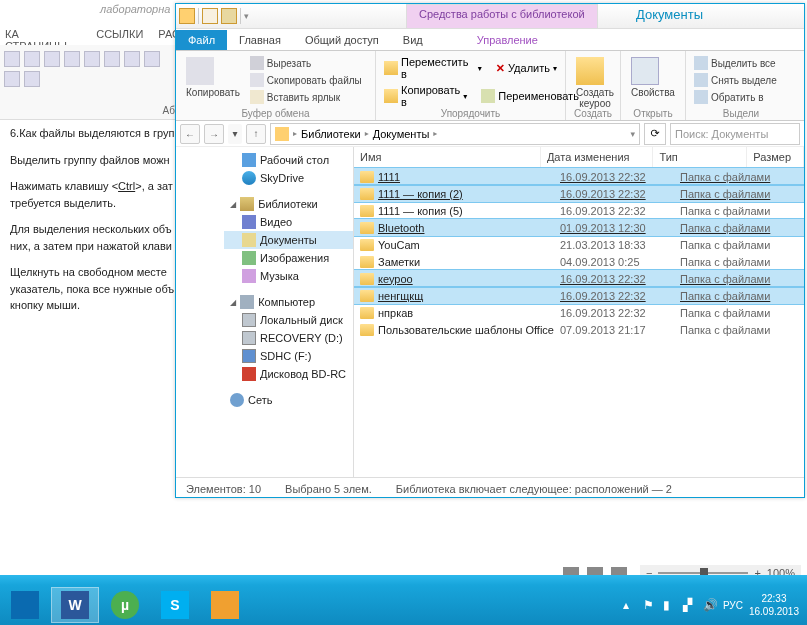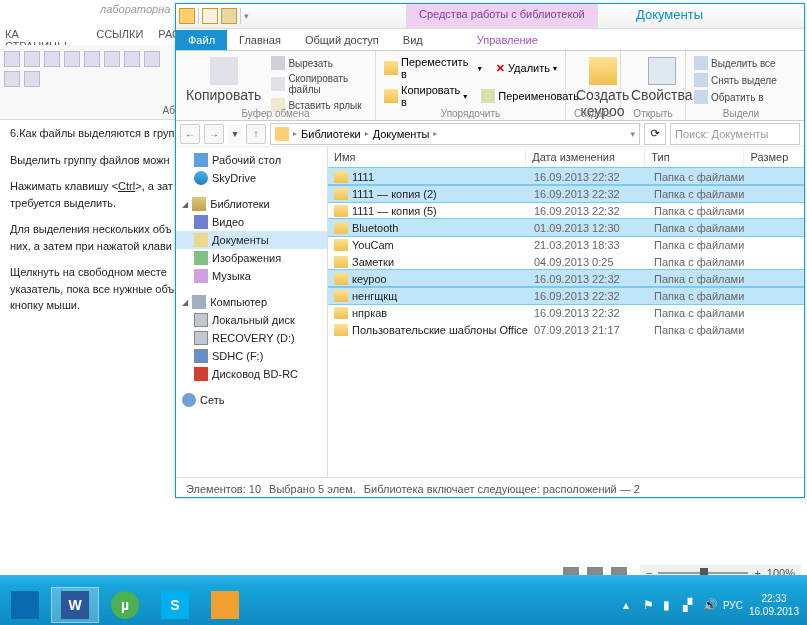--- a/index.html
+++ b/index.html
@@ -27,59 +27,59 @@
 .tab-lib { position: absolute; left: 230px; top: 0; height: 24px; padding: 3px 12px; background: #f0d0f0; color: #8040a0; font-size: 11px; border: 1px solid #ddd; border-bottom: none; }
 .tab-doc { position: absolute; left: 460px; top: 3px; color: #0a8fc0; font-size: 13px; }
 .ribbon-tabs { height: 22px; background: #fff; display: flex; align-items: flex-end; border-bottom: 1px solid #ccc; }
 .rtab { padding: 4px 12px; font-size: 11px; color: #444; cursor: pointer; }
 .rtab.active { background: #1a91d0; color: #fff; }
 .rtab.lib { color: #a050c0; margin-left: 30px; }
 .ribbon { height: 70px; background: #fafafa; border-bottom: 1px solid #ccc; display: flex; }
 .rgroup { border-right: 1px solid #ddd; padding: 4px 6px; position: relative; display: flex; flex-direction: column; }
 .rgroup-label { position: absolute; bottom: 1px; left: 0; right: 0; text-align: center; font-size: 10px; color: #888; }
 .rg-body { flex: 1; display: flex; align-items: flex-start; gap: 4px; }
-.big-btn { display: flex; flex-direction: column; align-items: center; gap: 2px; padding: 2px 4px; font-size: 14px; color: #444; }
+.big-btn { display: flex; flex-direction: column; gap: 2px; padding: 2px 4px; font-size: 10px; color: #444; }
 .big-icon { width: 28px; height: 28px; }
 .small-list { display: flex; flex-direction: column; gap: 1px; font-size: 10px; color: #444; }
 .small-item { display: flex; align-items: center; gap: 3px; padding: 1px 2px; }
 .si-icon { width: 14px; height: 14px; flex-shrink: 0; }
 
 .addr-bar { height: 26px; display: flex; align-items: center; gap: 4px; padding: 2px 4px; background: #fff; border-bottom: 1px solid #eee; }
 .nav-btn { width: 20px; height: 20px; border: 1px solid #ccc; border-radius: 2px; display: flex; align-items: center; justify-content: center; background: #f8f8f8; font-size: 10px; color: #555; }
 .addr-path { flex: 1; height: 22px; border: 1px solid #ccc; display: flex; align-items: center; padding: 0 4px; font-size: 11px; gap: 4px; }
 .addr-path .sep { color: #888; font-size: 8px; }
 .addr-path .pi { width: 14px; height: 14px; background: #ffd070; }
 .refresh { width: 22px; height: 22px; border: 1px solid #ccc; display: flex; align-items: center; justify-content: center; font-size: 11px; }
 .search-box { width: 130px; height: 22px; border: 1px solid #ccc; padding: 0 4px; font-size: 11px; color: #999; display: flex; align-items: center; }
 
 .explorer-body { display: flex; height: 330px; }
-.nav-pane { width: 152px; border-right: 1px solid #ddd; overflow: hidden; padding: 4px 0; font-size: 11px; }
+.nav-pane { width: 130px; border-right: 1px solid #ddd; overflow: hidden; padding: 4px 0; font-size: 11px; margin-left: 48px; }
 .nav-item { display: flex; align-items: center; gap: 4px; padding: 2px 4px 2px 18px; color: #222; cursor: pointer; }
 .nav-item.top { padding-left: 6px; }
 .nav-item.selected { background: #d0e8f8; }
 .nav-icon { width: 14px; height: 14px; flex-shrink: 0; }
 .nav-sp { height: 8px; }
 
 .file-pane { flex: 1; overflow: hidden; position: relative; }
 .file-header { display: flex; border-bottom: 1px solid #eee; font-size: 11px; color: #444; }
 .fh { padding: 4px 6px; border-right: 1px solid #eee; }
 .col-name { width: 200px; }
 .col-date { width: 120px; }
 .col-type { width: 100px; }
 .col-size { width: 60px; }
 .file-list { }
 .file-row { display: flex; align-items: center; height: 17px; font-size: 11px; color: #222; }
-.file-row.sel { background: #c0e4f8; outline: 1px solid #7dc8f0; }
+.file-row.sel { background: #c0e4f8; outline: 1px solid #7dc8f0; text-decoration: underline; }
 .fcell { padding: 0 6px; overflow: hidden; white-space: nowrap; }
 .fname { width: 200px; display: flex; align-items: center; gap: 4px; }
 .folder-icon { width: 14px; height: 12px; background: linear-gradient(#ffe090, #f0c050); border-radius: 1px; flex-shrink: 0; }
 .fdate { width: 120px; color: #666; }
 .ftype { width: 100px; color: #666; }
 
-.status-bar { height: 22px; border-top: 1px solid #ddd; display: flex; align-items: center; padding: 0 10px; font-size: 11px; color: #555; gap: 8px; }
+.status-bar { height: 22px; border-top: 1px solid #ddd; display: flex; align-items: center; padding: 0 10px; font-size: 11px; color: #555; gap: 24px; }
 
 
 .taskbar { position: absolute; bottom: 0; left: 0; width: 807px; height: 40px; background: linear-gradient(#18a5db, #0e8ac0); display: flex; align-items: center; }
 .taskbar-sep { position: absolute; bottom: 40px; left: 0; width: 807px; height: 10px; background: linear-gradient(#2cb8ec, #18a5db); }
 .tb-item { width: 48px; height: 36px; margin: 0 1px; display: flex; align-items: center; justify-content: center; border: 1px solid transparent; }
 .tb-item.active { background: rgba(255,255,255,0.25); border: 1px solid rgba(255,255,255,0.4); }
 .tb-icon { width: 28px; height: 28px; display: flex; align-items: center; justify-content: center; color: #fff; font-size: 14px; font-weight: bold; }
 .tb-right { margin-left: auto; display: flex; align-items: center; gap: 6px; padding-right: 8px; color: #fff; font-size: 10px; }
 .tb-tray { display: flex; gap: 6px; align-items: center; }
 .tray-icon { width: 14px; height: 14px; color: #fff; font-size: 12px; }

